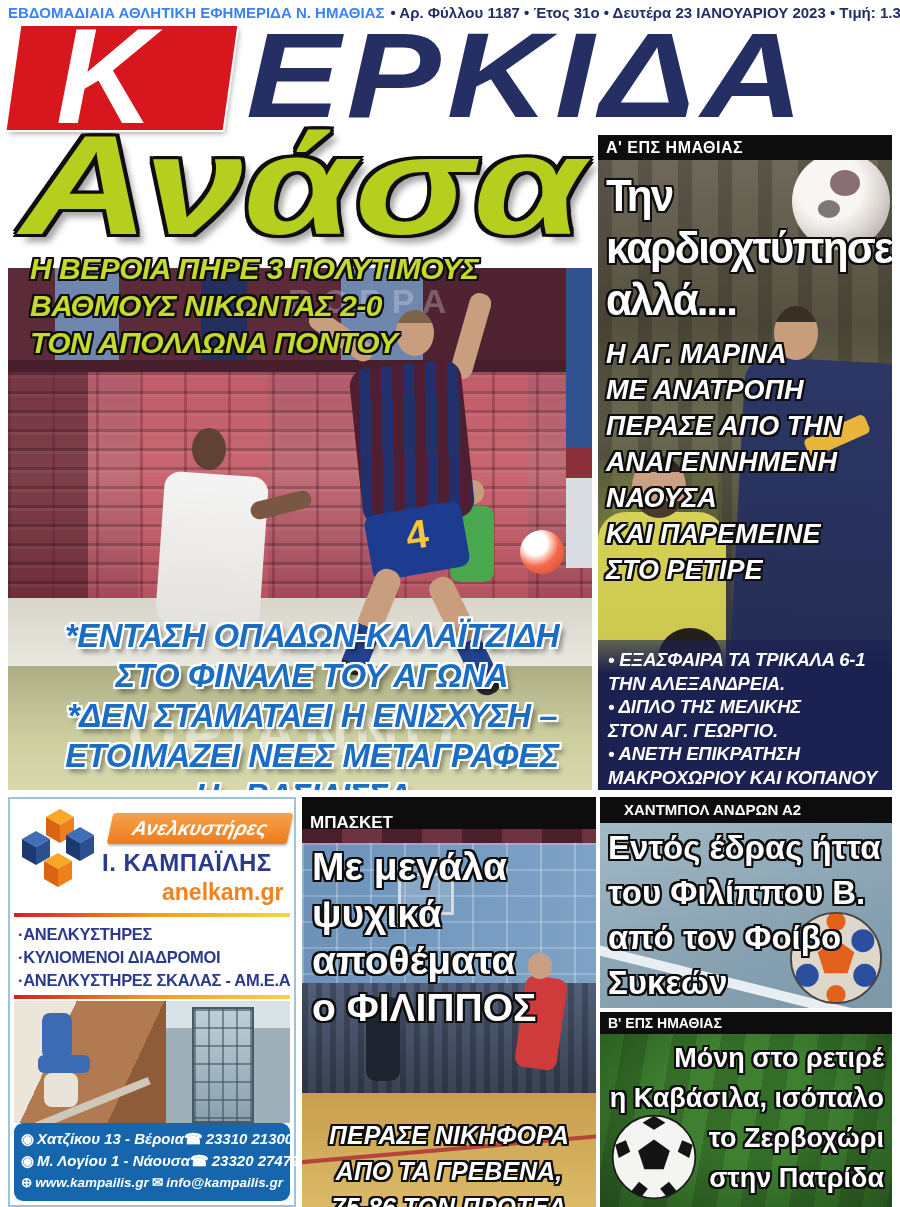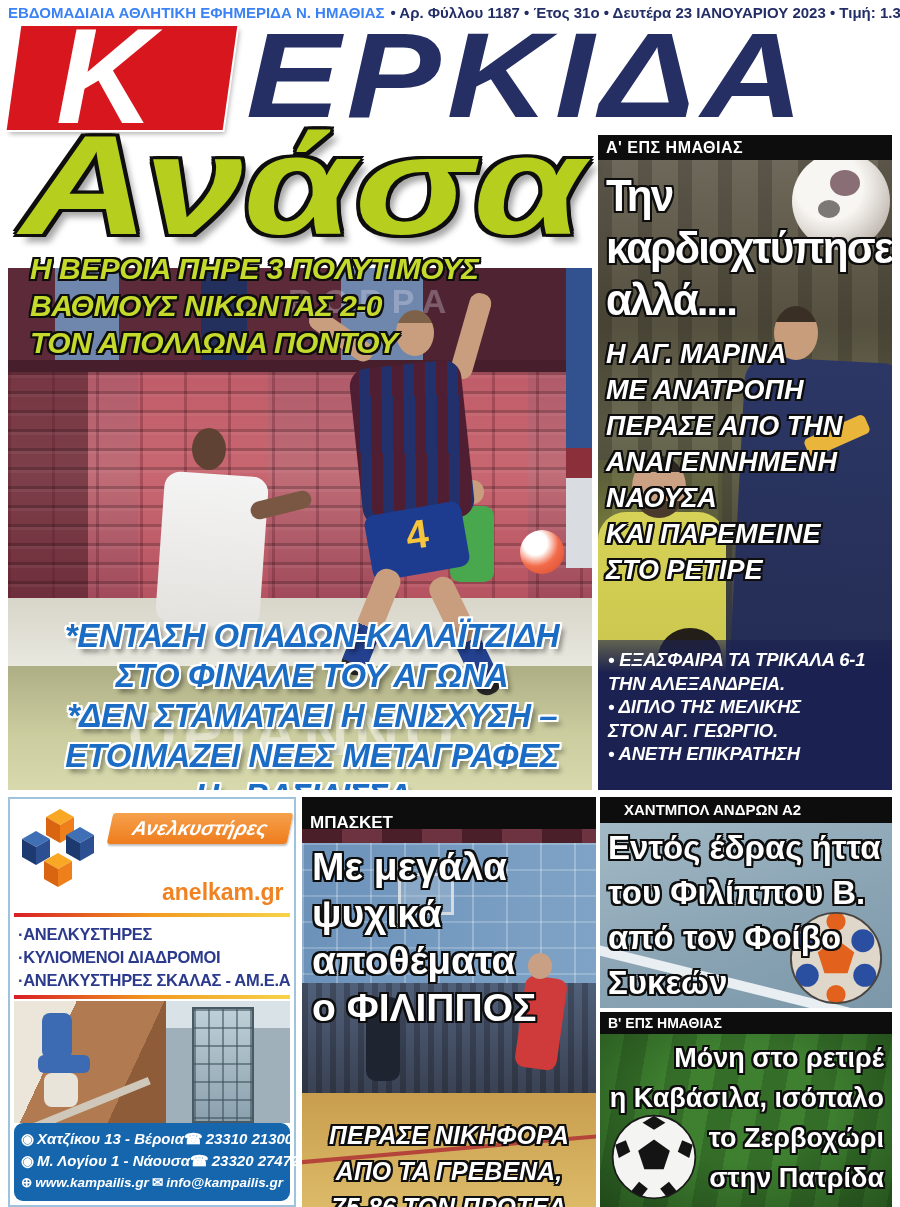--- a/index.html
+++ b/index.html
@@ -237,20 +237,21 @@
         <div class="ob2">ΚΑΙ ΠΑΡΕΜΕΙΝΕ</div>
         <div class="ob2">ΣΤΟ ΡΕΤΙΡΕ</div>
       </div>
       <div class="ra-panel">
         <div class="ra-bullets">
           <div>• ΕΞΑΣΦΑΙΡΑ ΤΑ ΤΡΙΚΑΛΑ 6-1</div>
           <div>ΤΗΝ ΑΛΕΞΑΝΔΡΕΙΑ.</div>
           <div>• ΔΙΠΛΟ ΤΗΣ ΜΕΛΙΚΗΣ</div>
           <div>ΣΤΟΝ ΑΓ. ΓΕΩΡΓΙΟ.</div>
           <div>• ΑΝΕΤΗ ΕΠΙΚΡΑΤΗΣΗ</div>
+          <div>ΜΑΚΡΟΧΩΡΙΟΥ ΚΑΙ ΚΟΠΑΝΟΥ</div>
         </div>
       </div>
     </div>
   </div>
 
   <div class="ad">
     <svg class="ad-logo" viewBox="0 0 88 88">
       <g transform="translate(44,12)">
         <polygon points="0,-10 14,-2 0,6 -14,-2" fill="#f9a825"></polygon>
           <polygon points="-14,-2 0,6 0,24 -14,16" fill="#d96510"></polygon>
@@ -266,20 +267,21 @@
           <polygon points="-14,-2 0,6 0,24 -14,16" fill="#1d3a70"></polygon>
           <polygon points="14,-2 0,6 0,24 14,16" fill="#2b4f91"></polygon>
       </g>
       <g transform="translate(42,56)">
         <polygon points="0,-10 14,-2 0,6 -14,-2" fill="#f9a825"></polygon>
           <polygon points="-14,-2 0,6 0,24 -14,16" fill="#d96510"></polygon>
           <polygon points="14,-2 0,6 0,24 14,16" fill="#ef7f1a"></polygon>
       </g>
     </svg>
     <div class="ad-ribbon">Ανελκυστήρες</div>
+    <div class="ad-name">Ι. ΚΑΜΠΑΪΛΗΣ</div>
     <div class="ad-site">anelkam.gr</div>
     <div class="ad-div1"></div>
     <div class="ad-services">
       <div>·ΑΝΕΛΚΥΣΤΗΡΕΣ</div>
       <div>·ΚΥΛΙΟΜΕΝΟΙ ΔΙΑΔΡΟΜΟΙ</div>
       <div>·ΑΝΕΛΚΥΣΤΗΡΕΣ ΣΚΑΛΑΣ - ΑΜ.Ε.Α</div>
     </div>
     <div class="ad-div2"></div>
     <div class="ad-photos">
       <div class="ad-ph-stairs">

